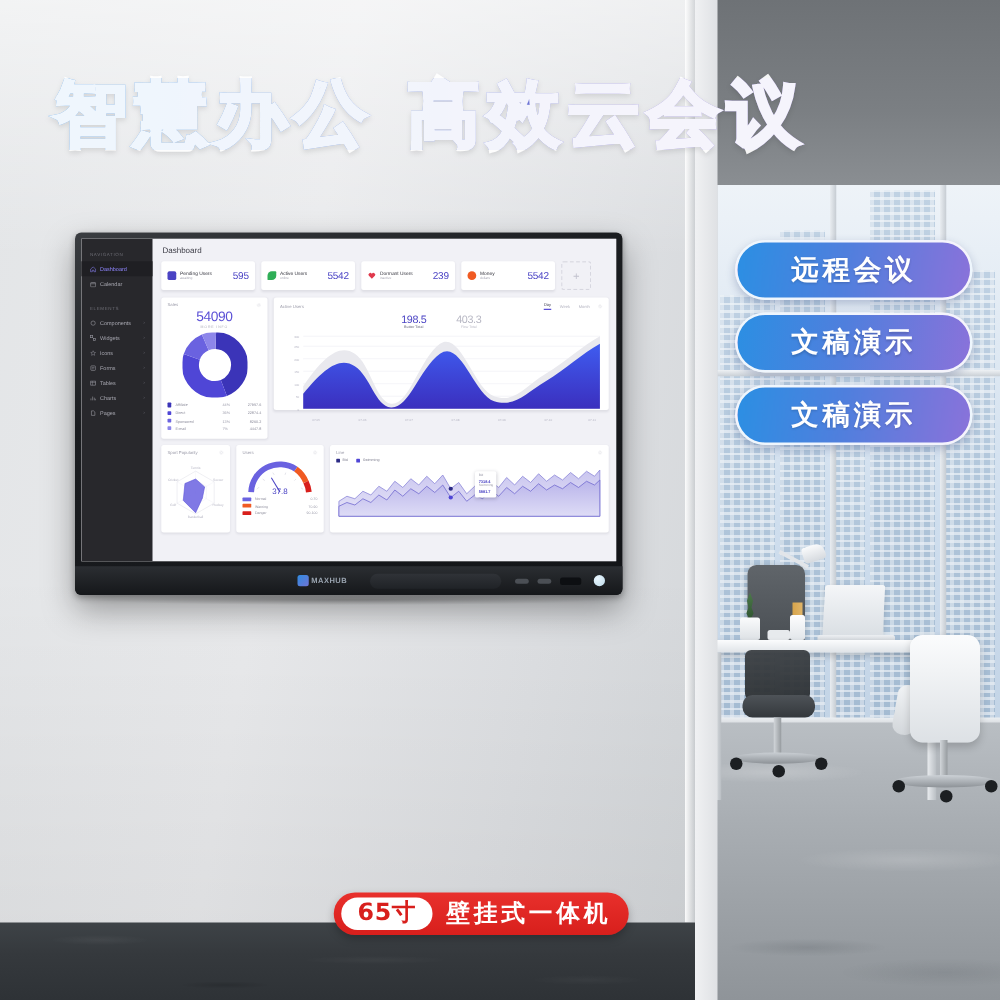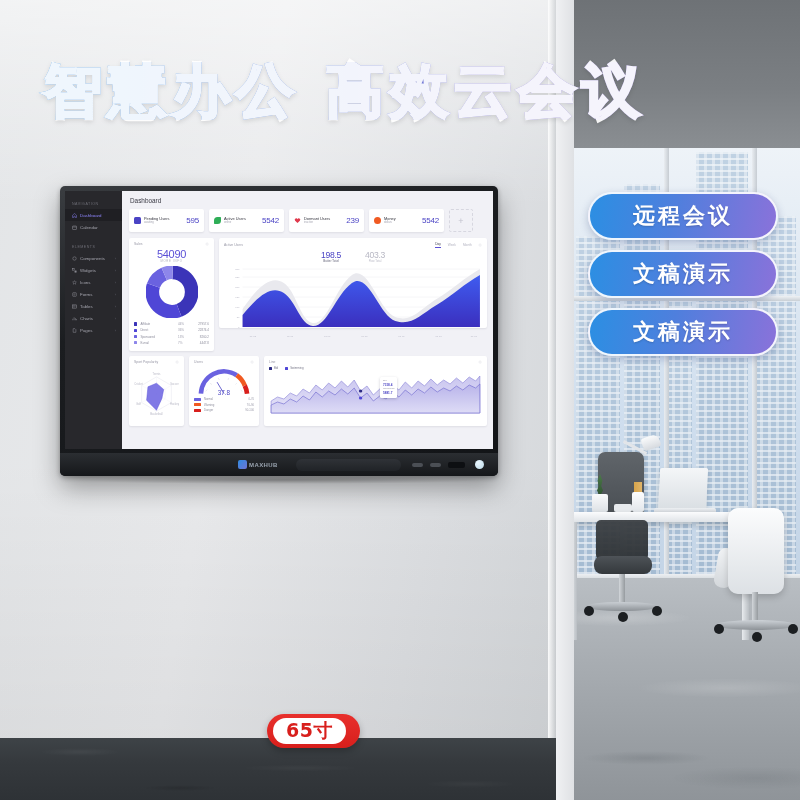--- a/index.html
+++ b/index.html
@@ -696,15 +696,16 @@
       <div class="tv-grille"></div>
       <div class="tv-port" style="left:352px;width:11px;"></div>
       <div class="tv-port" style="left:370px;width:11px;"></div>
       <div class="tv-port" style="left:388px;width:17px;height:6px;top:9px;border-radius:2px;background:#0d0f12;"></div>
       <div class="tv-btn"></div>
     </div>
   </div>
 
   <div class="banner">
     <span class="banner-size">65寸</span>
+    <span class="banner-text">壁挂式一体机</span>
   </div>
 
 </div>
 
 </body></html>

